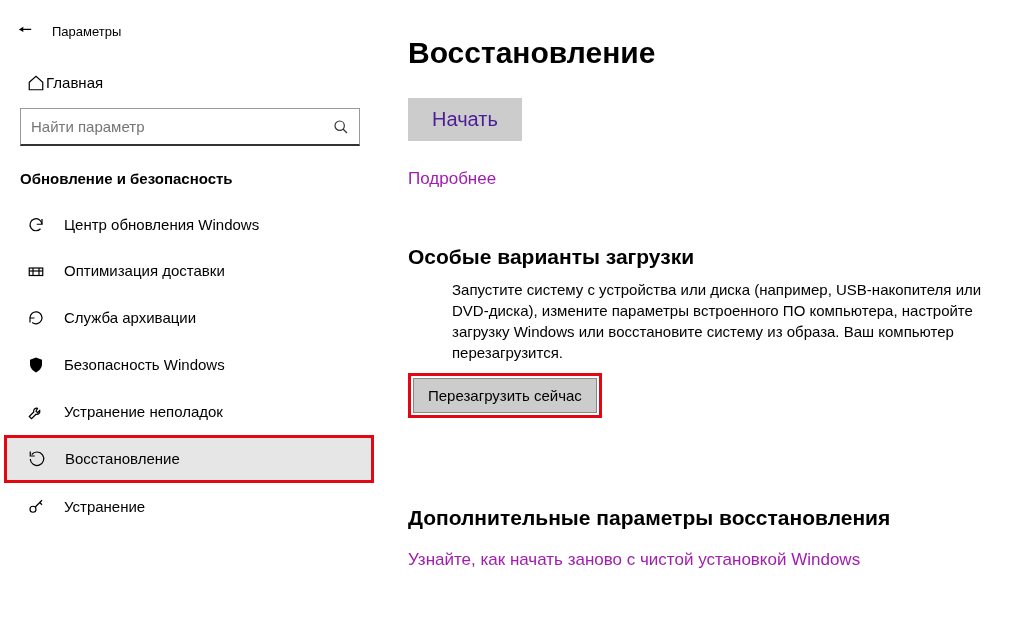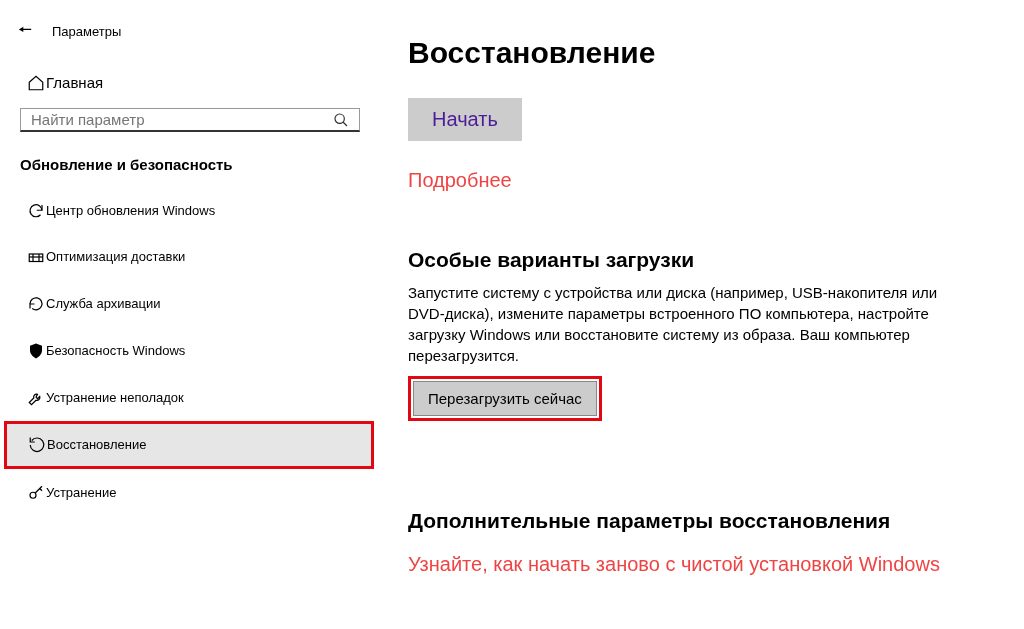--- a/index.html
+++ b/index.html
@@ -49,21 +49,21 @@
     .home-row .label {
       font-size: 15px;
     }
     .search-wrap { padding: 0 20px 0 20px; }
     .search {
       display: flex;
       align-items: center;
       border: 1px solid #999;
       border-bottom: 2px solid #333;
       background: #fff;
-      height: 24px;
+      height: 38px;
       padding: 0 10px;
     }
     .search input {
       border: none;
       outline: none;
       flex: 1;
       font-size: 15px;
       color: #555;
       font-family: inherit;
     }
@@ -76,23 +76,23 @@
       padding: 24px 20px 14px 20px;
     }
     .nav {
       display: flex;
       flex-direction: column;
     }
     .nav-item {
       display: flex;
       align-items: center;
       padding: 14px 26px;
-      gap: 0;
-      cursor: pointer;
-      font-size: 13px;
+      gap: 18px;
+      cursor: pointer;
+      font-size: 15px;
     }
     .nav-item.highlighted {
       border: 3px solid #e30613;
       margin: 0 6px 0 4px;
       padding: 12px 20px;
       background: #e6e6e6;
     }
     .main {
       flex: 1;
       padding: 36px 28px 0 28px;
@@ -123,42 +123,43 @@
       cursor: pointer;
       display: inline-block;
     }
     .btn2-wrap {
       border: 3px solid #e30613;
       display: inline-block;
       padding: 2px;
       margin-top: 10px;
     }
     .link {
-      color: #ef4444;
-      font-size: 20px;
+      color: #a21caf;
+      font-size: 17px;
       cursor: pointer;
       display: inline-block;
     }
     .section-title {
       font-size: 21px;
       font-weight: 600;
       margin-top: 56px;
       margin-bottom: 10px;
     }
     .section-title2 {
       font-size: 21px;
       font-weight: 600;
       margin-top: 88px;
       margin-bottom: 20px;
     }
     .desc {
       font-size: 15px;
       color: #000;
       line-height: 1.4;
       max-width: 560px;
+      margin-left: 44px;
     }
     svg { display: inline-block; vertical-align: middle; }
   </style>
 </head>
 <body>
 
 <div class="sidebar">
   <div class="header-row">
     <span class="back-arrow">🠔</span>
     <span class="app-title">Параметры</span>

